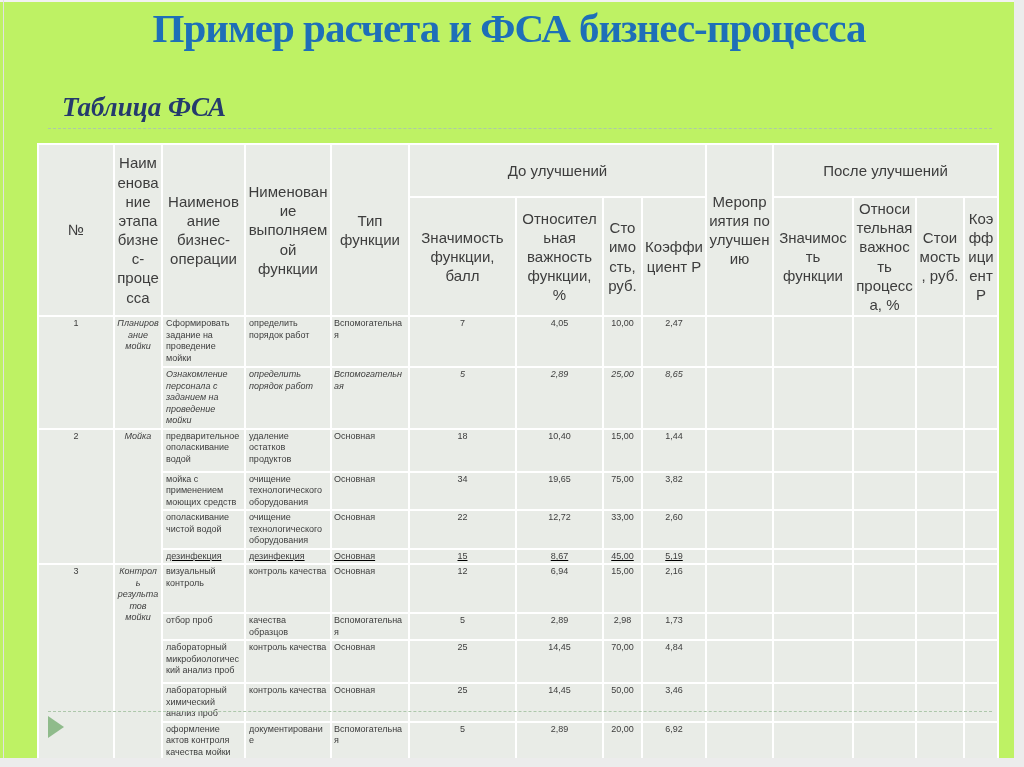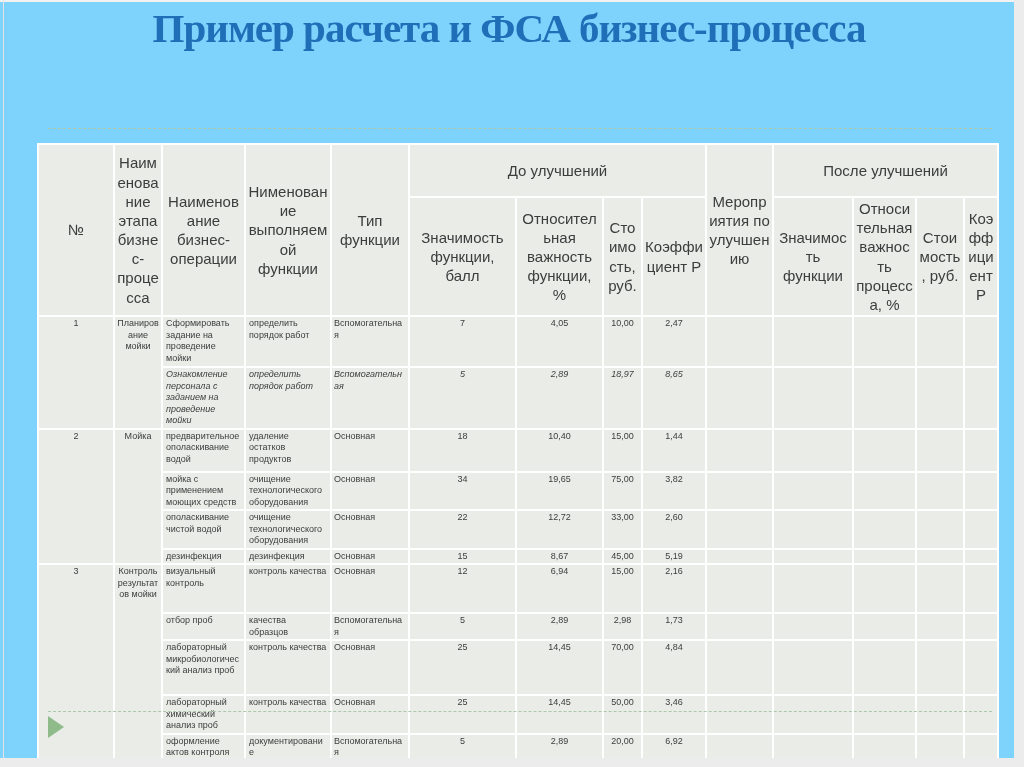--- a/index.html
+++ b/index.html
@@ -1,19 +1,19 @@
 <!DOCTYPE html>
 <html lang="ru"><head>
 <meta charset="utf-8">
 <style>
   html,body{margin:0;padding:0;}
   .page{
     position:relative;
     width:1024px;height:767px;
-    background:#7dd3fc;
+    background:#bef264;
     overflow:hidden;
     font-family:"Liberation Sans", sans-serif;
   }
   .edge-right{position:absolute;top:0;right:0;width:10px;height:767px;background:#ececec;}
   .edge-bottom{position:absolute;left:0;bottom:0;width:1014px;height:9px;background:#ececec;}
   .edge-top{position:absolute;left:0;top:0;width:1014px;height:2px;background:#f2f2f2;}
   .edge-left-line{position:absolute;left:3px;top:0;width:1px;height:758px;background:#e2e2e2;}
 
   .slide{position:absolute;left:4px;top:0;width:1010px;height:758px;}
 
@@ -68,32 +68,33 @@
     word-break:break-word;
   }
   table.fsa th{
     font-size:15px;
     font-weight:400;
     vertical-align:middle;
     text-align:center;
     padding:1px 2px;
   }
   table.fsa td.c-center{text-align:center;}
-  table.fsa td.c-stage{text-align:center;padding:1px 2px;}
+  table.fsa td.c-stage{text-align:center;padding:1px 2px;font-style:italic;}
   table.fsa td.c-type{padding:1px 2px;}
 </style>
 </head>
 <body>
 
 <div class="page">
   <div class="edge-top"></div>
   <div class="edge-left-line"></div>
 
   <div class="slide">
     <div class="slide-title">Пример расчета и ФСА бизнес-процесса</div>
+    <div class="section-heading">Таблица ФСА</div>
     <div class="dashed-sep sep-top"></div>
 
     <table class="fsa">
       <colgroup>
         <col style="width:76px">
           <col style="width:48px">
           <col style="width:83px">
           <col style="width:86px">
         <col style="width:78px">
           <col style="width:107px">
@@ -144,21 +145,21 @@
             <td class="c-center"></td>
             <td class="c-center"></td>
             <td class="c-center"></td>
           </tr>
           <tr style="height: 57px; font-style: italic;">
             <td>Ознакомление персонала с заданием на проведение мойки</td>
             <td>определить порядок работ</td>
             <td class="c-type">Вспомогательная</td>
             <td class="c-center">5</td>
             <td class="c-center">2,89</td>
-            <td class="c-center">18,97</td>
+            <td class="c-center">25,00</td>
             <td class="c-center">8,65</td>
             <td></td>
             <td class="c-center"></td>
             <td class="c-center"></td>
             <td class="c-center"></td>
             <td class="c-center"></td>
           </tr>
           <tr style="height: 43px;">
             <td class="c-center" rowspan="4">2</td>
             <td class="c-stage" rowspan="4">Мойка</td>
@@ -196,21 +197,21 @@
             <td class="c-center">22</td>
             <td class="c-center">12,72</td>
             <td class="c-center">33,00</td>
             <td class="c-center">2,60</td>
             <td></td>
             <td class="c-center"></td>
             <td class="c-center"></td>
             <td class="c-center"></td>
             <td class="c-center"></td>
           </tr>
-          <tr style="height: 14px;">
+          <tr style="height: 14px; text-decoration: underline;">
             <td>дезинфекция</td>
             <td>дезинфекция</td>
             <td class="c-type">Основная</td>
             <td class="c-center">15</td>
             <td class="c-center">8,67</td>
             <td class="c-center">45,00</td>
             <td class="c-center">5,19</td>
             <td></td>
             <td class="c-center"></td>
             <td class="c-center"></td>
@@ -240,21 +241,21 @@
             <td class="c-center">5</td>
             <td class="c-center">2,89</td>
             <td class="c-center">2,98</td>
             <td class="c-center">1,73</td>
             <td></td>
             <td class="c-center"></td>
             <td class="c-center"></td>
             <td class="c-center"></td>
             <td class="c-center"></td>
           </tr>
-          <tr style="height: 55px;">
+          <tr style="height: 43px;">
             <td>лабораторный микробиологический анализ проб</td>
             <td>контроль качества</td>
             <td class="c-type">Основная</td>
             <td class="c-center">25</td>
             <td class="c-center">14,45</td>
             <td class="c-center">70,00</td>
             <td class="c-center">4,84</td>
             <td></td>
             <td class="c-center"></td>
             <td class="c-center"></td>

